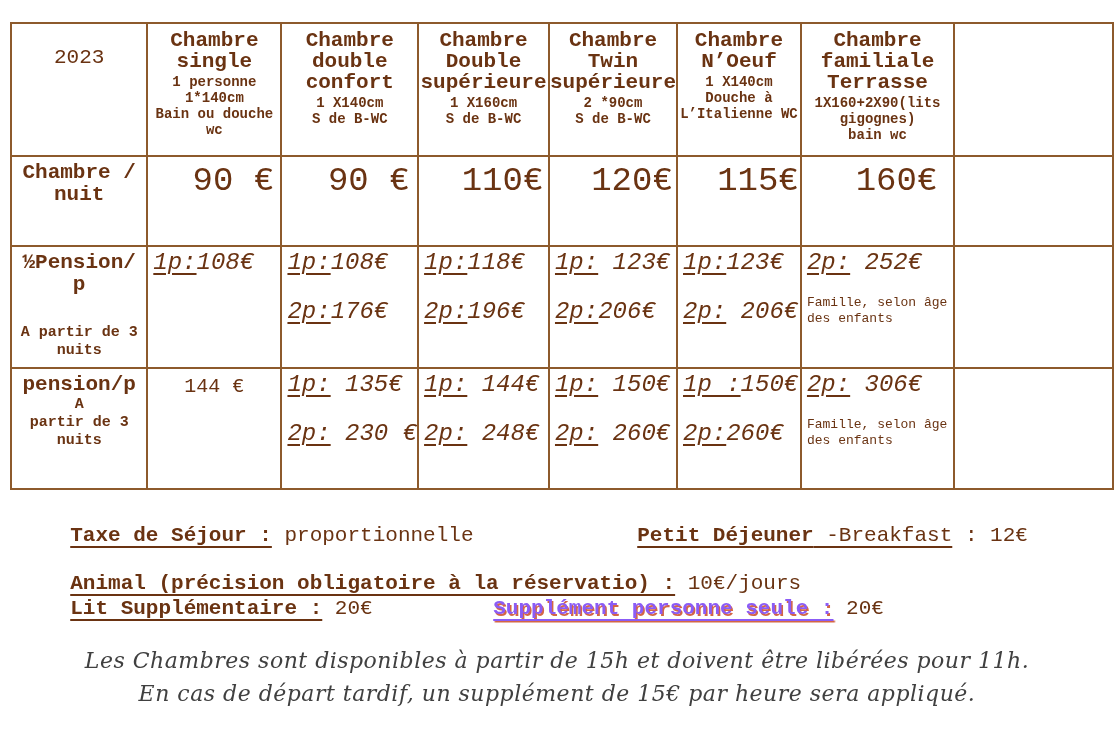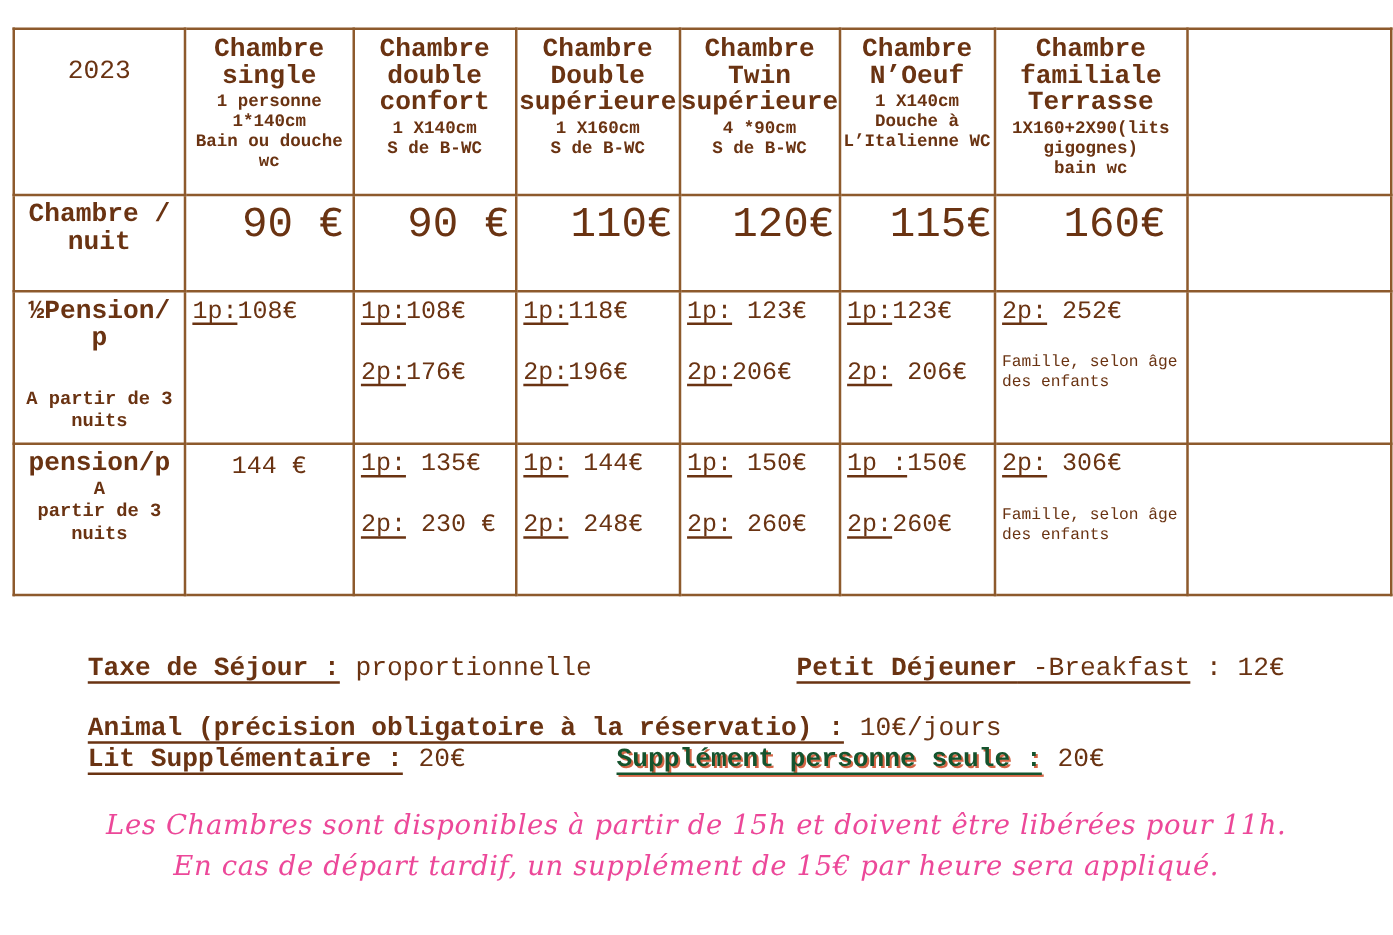--- a/index.html
+++ b/index.html
@@ -9,46 +9,46 @@
     background: #ffffff;
     font-family: "Liberation Mono", monospace;
     color: #6a3312;
     overflow: hidden;
   }
   
   table.pricing { position: absolute; left: 10px; top: 22px;
     border-collapse: collapse; table-layout: fixed; }
   table.pricing td { border: 2px solid #8d5a2c; vertical-align: top; overflow: hidden; }
   tr.r-head  { height: 133px; }
-  tr.r-night { height: 77px; }
+  tr.r-night { height: 90px; }
   tr.r-half  { height: 122px; }
   tr.r-full  { height: 121px; }
   .pre { white-space: pre-line; }
   .year-cell { font-weight: normal; font-size: 21px; text-align: center; padding-top: 22px; }
   .hdr-title { font-weight: bold; font-size: 21px; line-height: 21px; text-align: center; padding-top: 6px; }
   .hdr-details { font-weight: bold; font-size: 14px; line-height: 16px; text-align: center; padding-top: 2px; }
   .rowlabel-cell { text-align: center; }
   .rowlabel { font-weight: bold; font-size: 21px; line-height: 22px; text-align: center; padding-top: 5px; }
   .rowlabel-note { font-weight: bold; font-size: 15px; line-height: 18px; text-align: center; }
   .mt28 { margin-top: 28px; }
   .big-price { font-size: 34px; line-height: 36px; text-align: center; padding-top: 6px; padding-left: 38px; }
-  .entry { font-size: 20px; line-height: 24px; padding-left: 5px; margin-top: 4px; white-space: pre; }
+  .entry { font-size: 24px; line-height: 24px; padding-left: 5px; margin-top: 4px; white-space: pre; font-style: italic; }
   .entry.second { margin-top: 25px; }
   .u { text-decoration: underline; text-decoration-thickness: 2px; text-underline-offset: 4px; }
   .cell-note { font-size: 13px; line-height: 16px; padding-left: 5px; margin-top: 20px; white-space: pre-line; }
   .plain-price { font-size: 20px; line-height: 24px; text-align: center; margin-top: 6px; white-space: pre; }
   
   .footer-line { position: absolute; font-size: 21px; line-height: 24px; white-space: pre; }
   .flabel { font-weight: bold; text-decoration: underline; text-decoration-thickness: 2px; text-underline-offset: 5px; }
   .ureg { text-decoration: underline; text-decoration-thickness: 2px; text-underline-offset: 5px; }
-  .accent-red { color: #14532d; text-shadow: 1.5px 1.5px 0 rgba(205, 74, 36, 0.85); }
+  .accent-red { color: #8b5cf6; text-shadow: 1.5px 1.5px 0 rgba(205, 74, 36, 0.85); }
   
   .script-note { position: absolute; left: 0; width: 1114px; text-align: center;
     font-family: "DejaVu Serif", serif; font-style: italic;
-    font-size: 22px; color: #ec4899; letter-spacing: 0.5px; }
+    font-size: 22px; color: #404040; letter-spacing: 0.5px; }
 </style>
 </head>
 <body>
 
 <table class="pricing">
   <colgroup>
     <col style="width:137px">
       <col style="width:135px">
       <col style="width:130px">
     <col style="width:131px">
@@ -82,21 +82,21 @@
       <div class="hdr-title pre">Chambre
 Double
 supérieure</div>
       <div class="hdr-details pre">1 X160cm
 S de B-WC</div>
     </td>
     <td>
       <div class="hdr-title pre">Chambre
 Twin
 supérieure</div>
-      <div class="hdr-details pre">4 *90cm
+      <div class="hdr-details pre">2 *90cm
 S de B-WC</div>
     </td>
     <td>
       <div class="hdr-title pre">Chambre
 N’Oeuf</div>
       <div class="hdr-details pre">1 X140cm
 Douche à
 L’Italienne WC</div>
     </td>
     <td>

